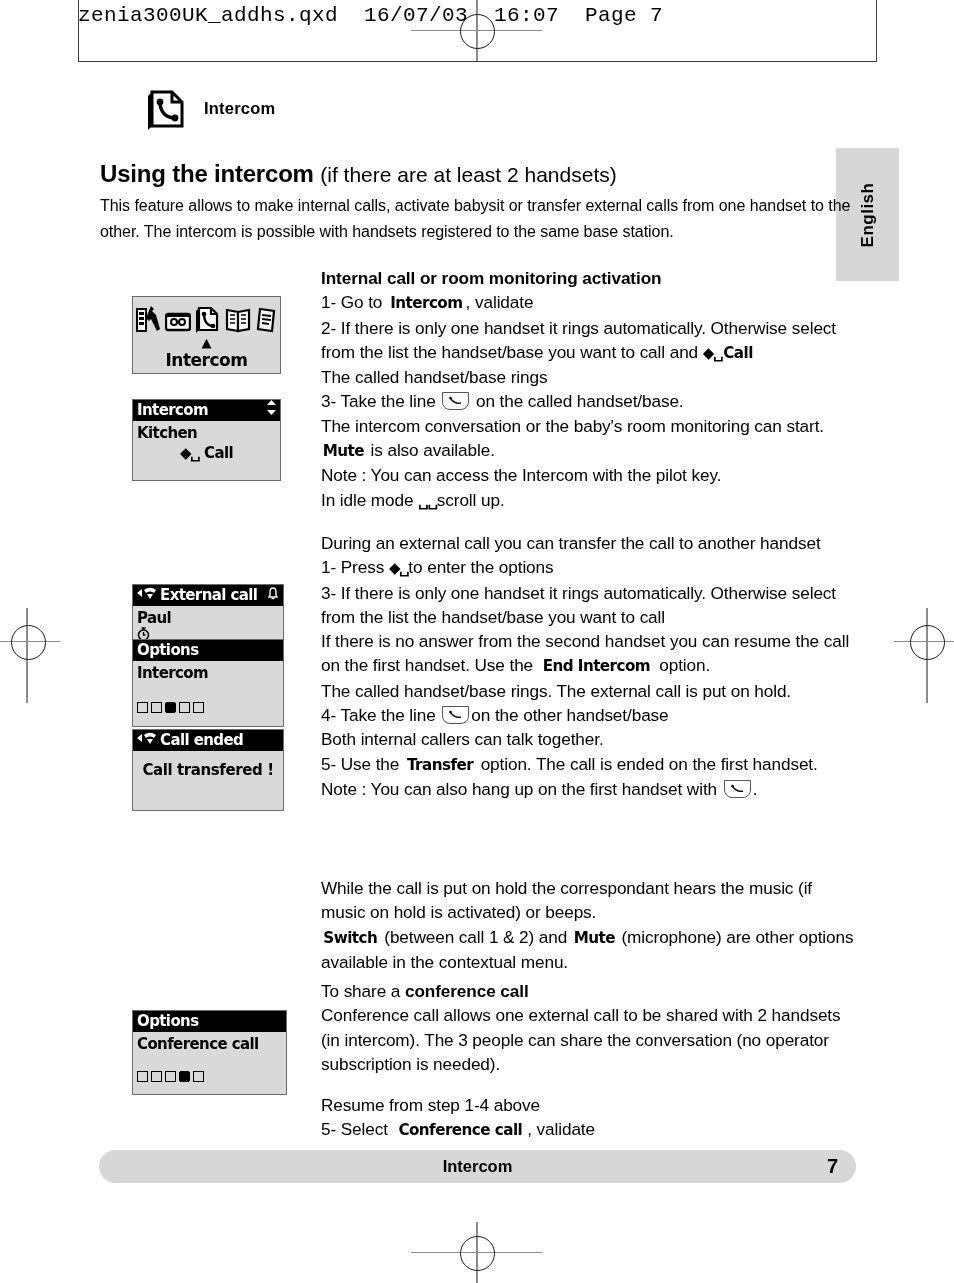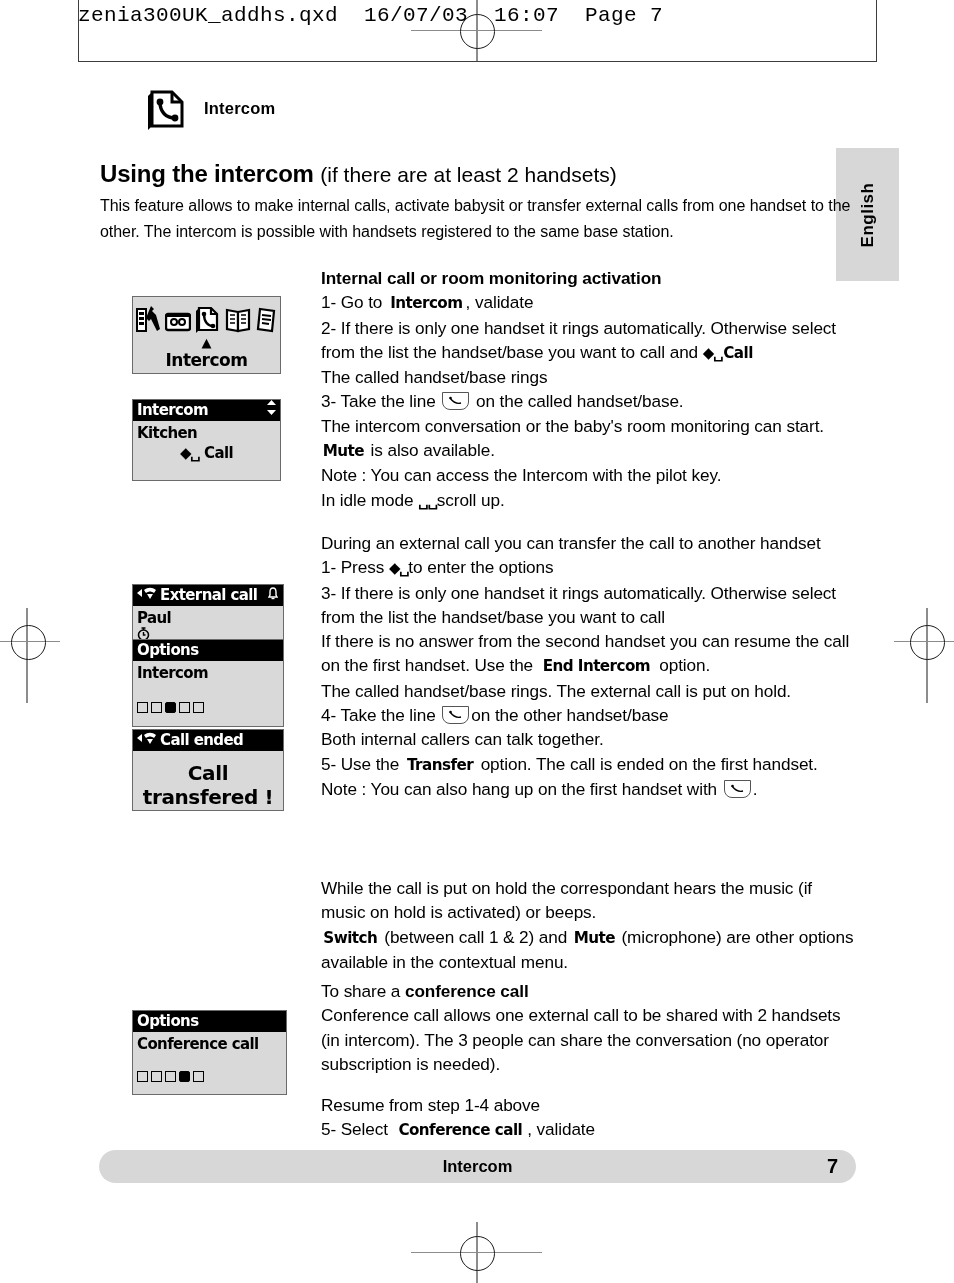--- a/index.html
+++ b/index.html
@@ -139,21 +139,21 @@
     white-space: nowrap;
   }
   .lcd-soft {
     font-size: 15px; font-weight: bold;
     letter-spacing: -.6px;
     text-align: center;
     padding-top: 2px;
     white-space: nowrap;
   }
   .lcd-center {
-    font-size: 20px; font-weight: bold;
+    font-size: 15px; font-weight: bold;
     letter-spacing: -.4px;
     text-align: center; padding-top: 10px;
   }
   .dots { display: flex; gap: 3px; padding: 4px 4px; }
   .dot {
     width: 11px; height: 11px;
     border: 1.4px solid #000; box-sizing: border-box;
     background: #d9d9d9;
   }
   .dot.on { background: #000; border-radius: 2px; }

